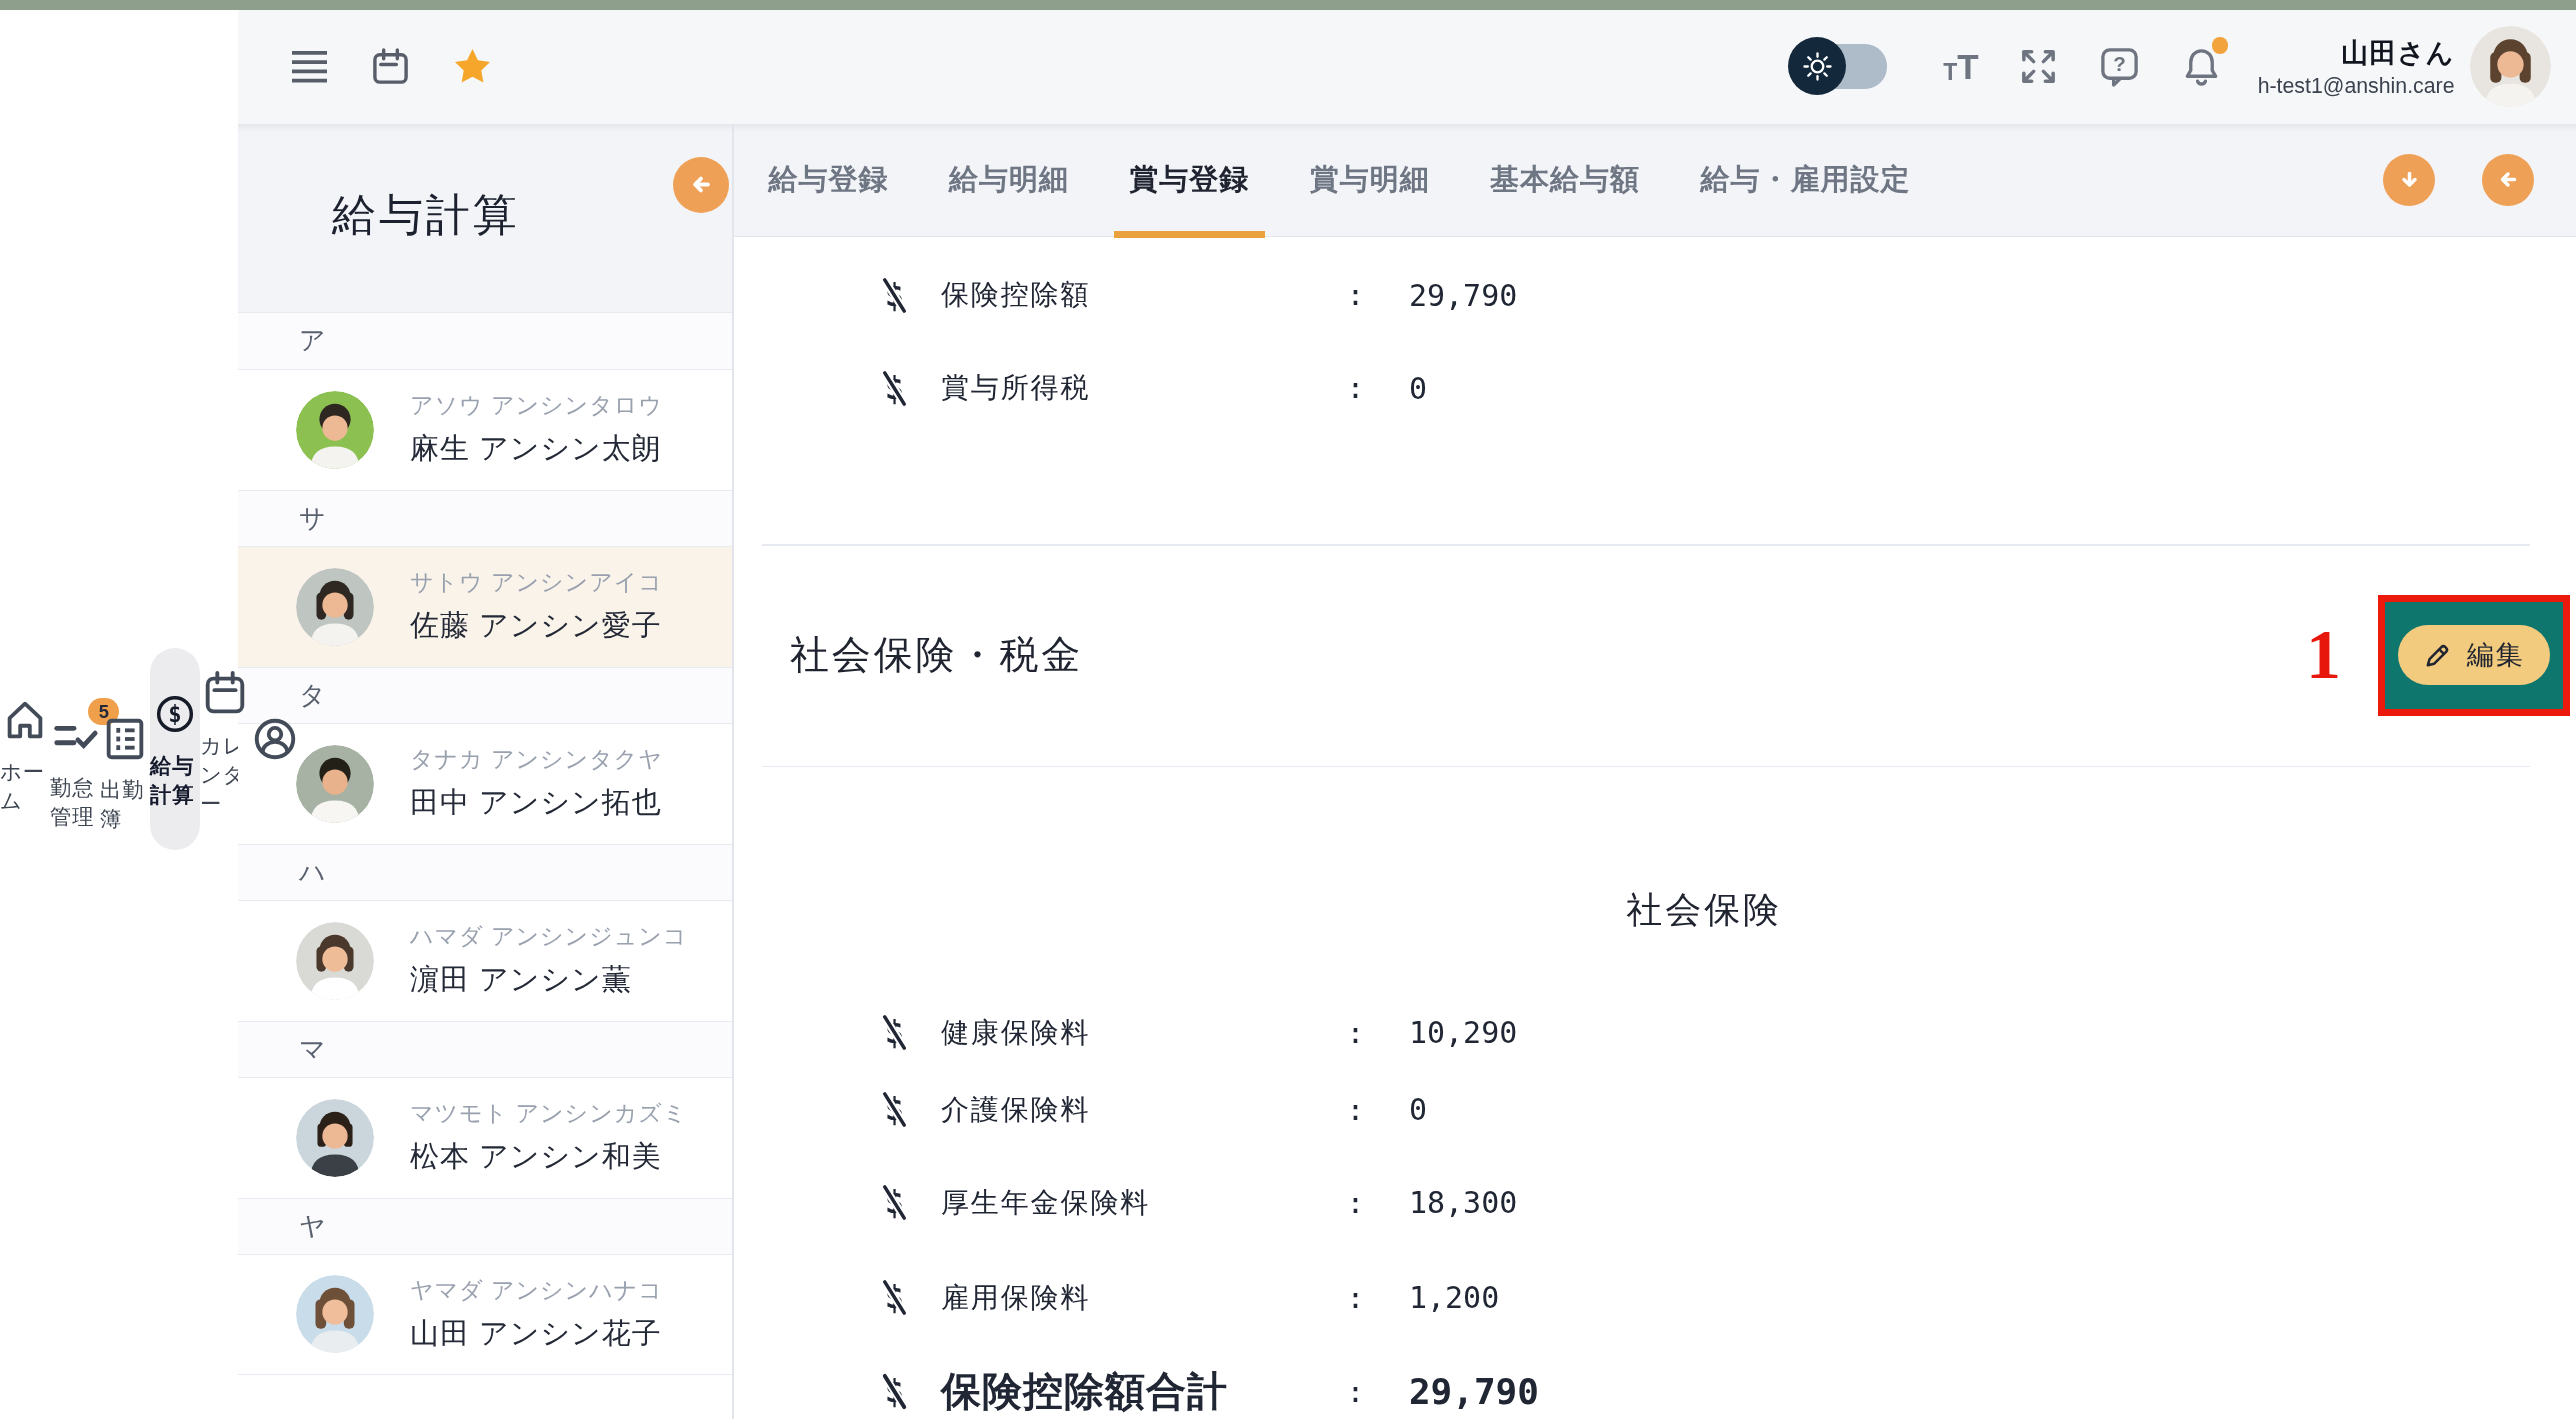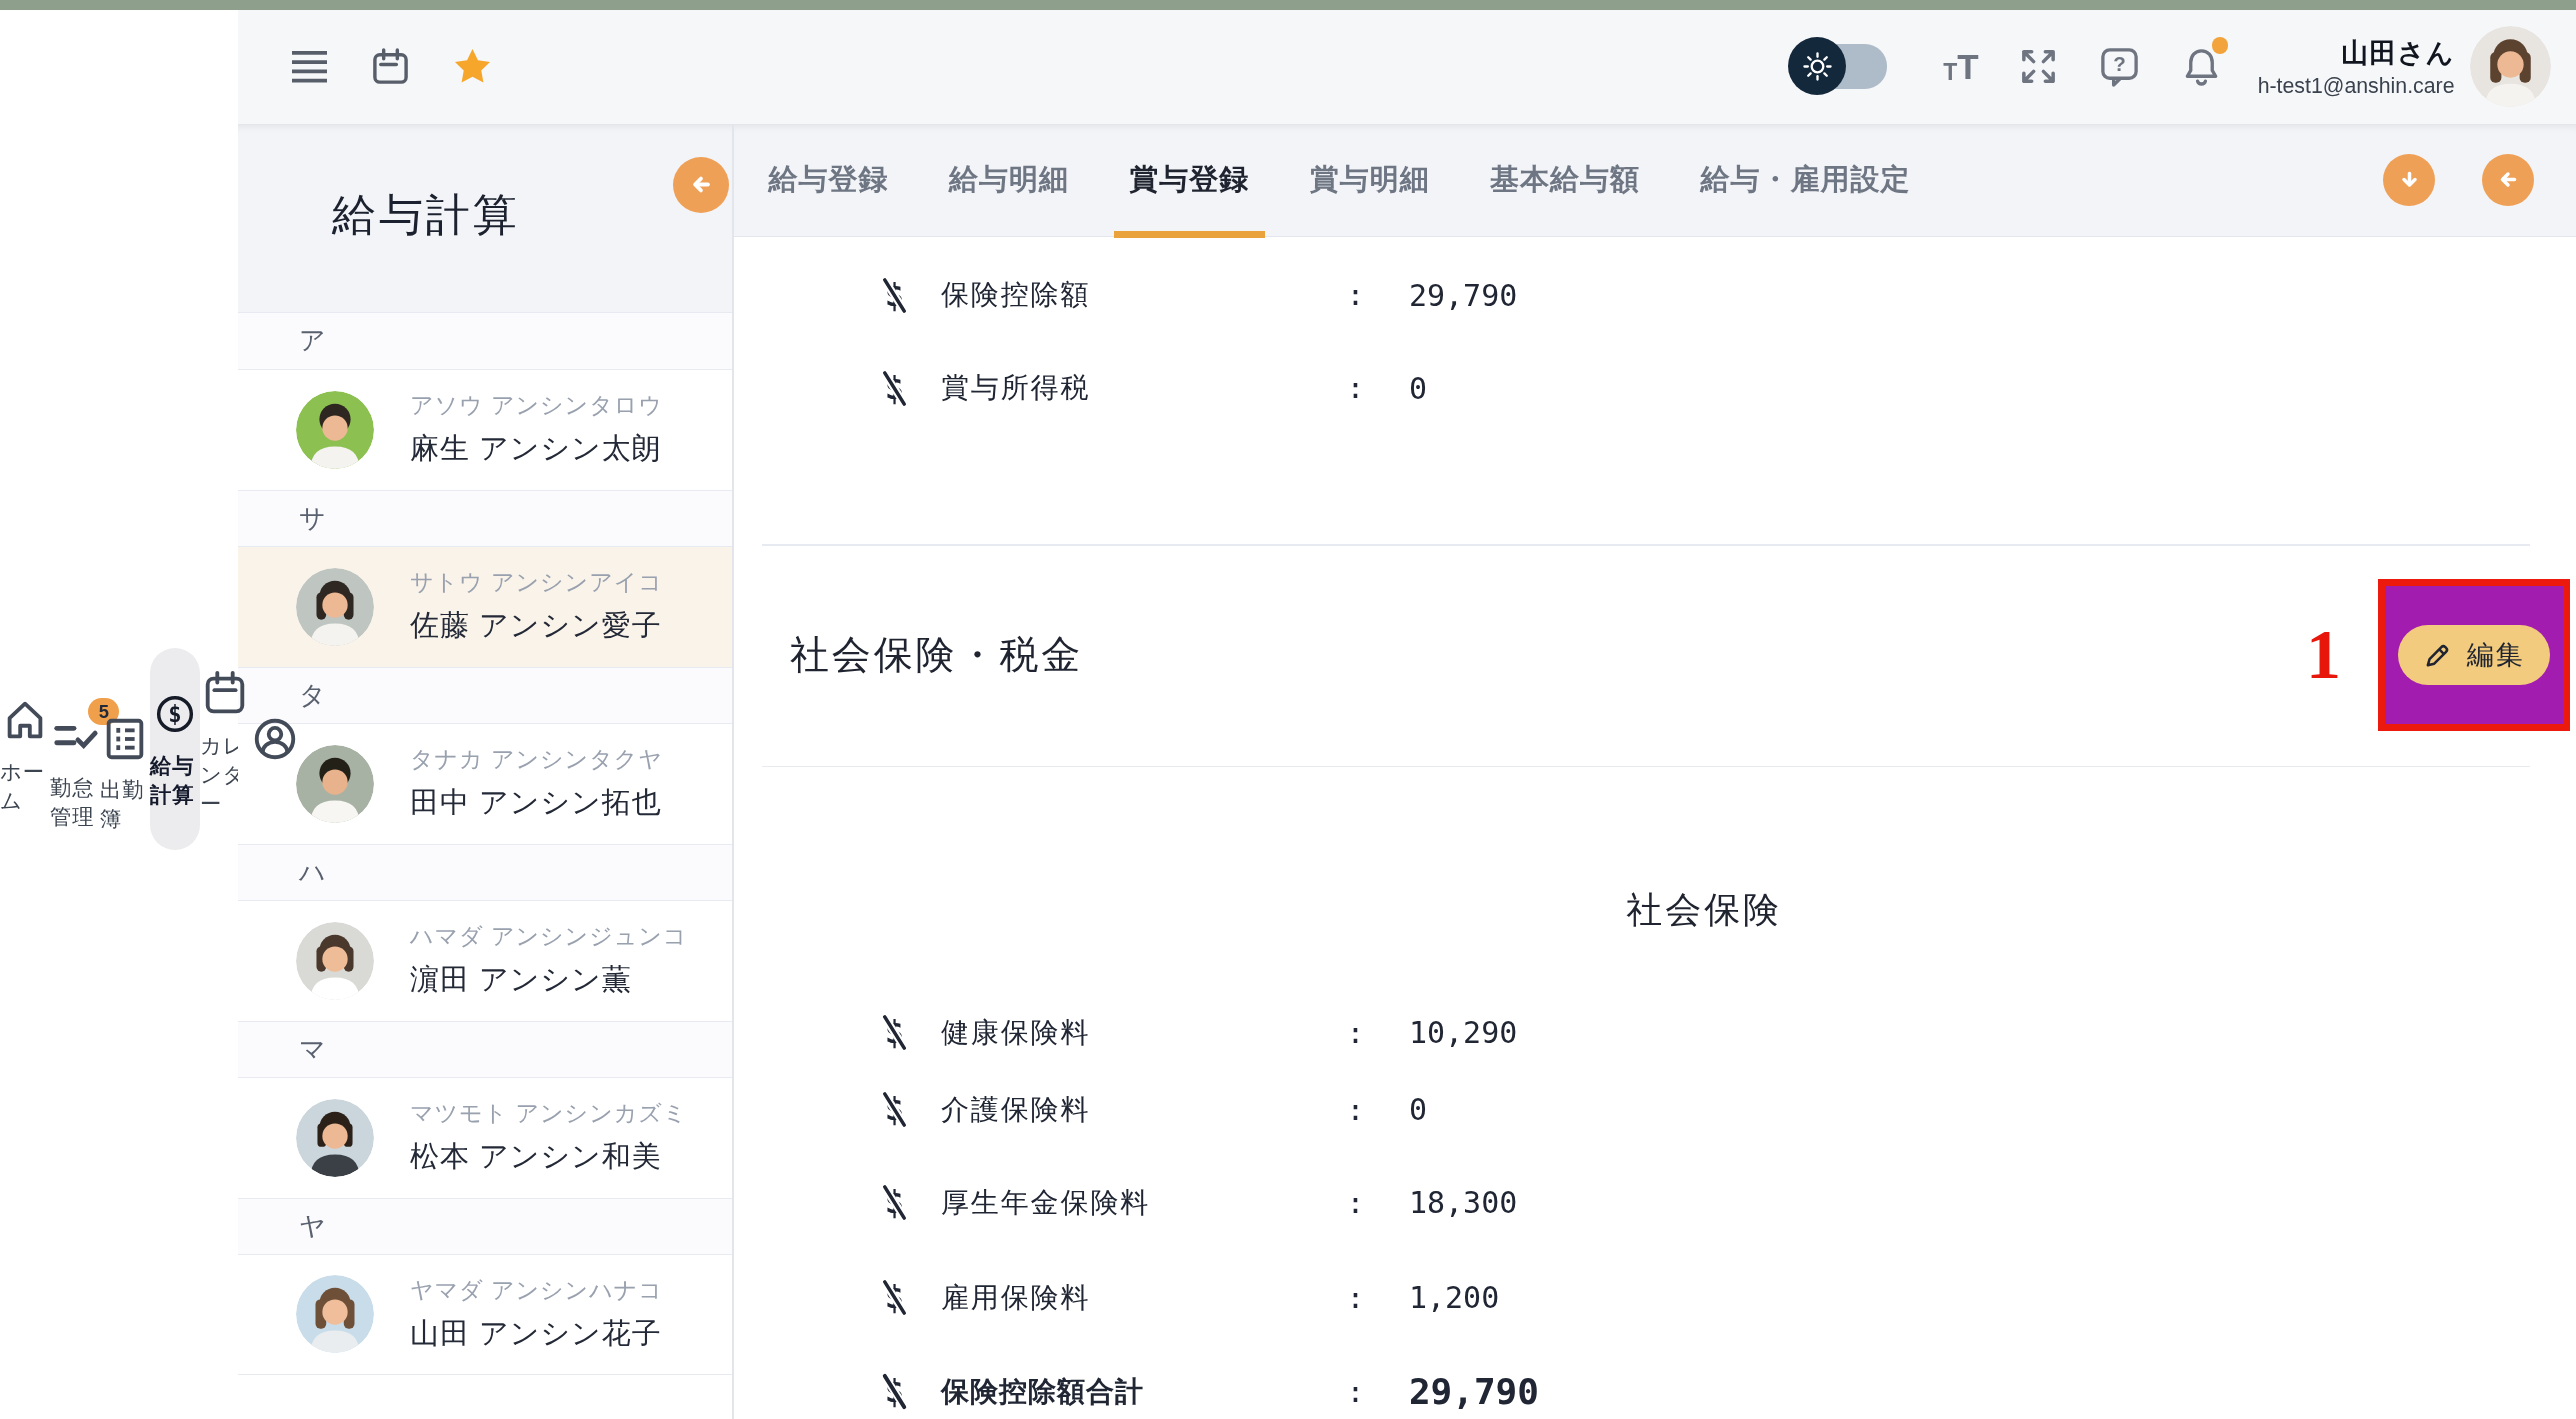--- a/index.html
+++ b/index.html
@@ -79,30 +79,30 @@
   .tab-actions { margin-left:auto; display:flex; align-items:center; gap:47px; padding-right:42px; }
   .tab-actions .circle-btn { width:52px; height:52px; }
 
   .content { flex:1; background:#fff; padding:0 46px 0 56px; overflow:hidden; }
   .mrow { display:flex; align-items:center; height:47px; margin-left:85px; }
   .micon { width:39px; height:39px; flex:none; }
   .micon svg { width:39px; height:39px; display:block; }
   .mlabel { margin-left:27px; width:392px; font-size:28px; color:#202633; font-weight:500; letter-spacing:1.9px; }
   .mcolon { font-family:"DejaVu Sans Mono",monospace; font-size:29px; color:#202633; width:45px; text-align:center; }
   .mval { font-family:"DejaVu Sans Mono",monospace; font-size:30px; color:#202633; margin-left:31px; }
-  .mrow.em .mlabel { font-weight:700; font-size:28px; letter-spacing:1px;font-family:Liberation Mono, monospace; }
+  .mrow.em .mlabel { font-weight:700; font-size:40px; letter-spacing:1px;font-family:Liberation Mono, monospace; }
   .mrow.em .mval { font-weight:700; font-size:36px; }
   .hdiv { height:1.9px; background:#E7EAF0; margin-left:-28px; }
 
   .secrow { margin-top:34px; height:151px; display:flex; align-items:center; }
   .sec-title { margin:0; font-size:39px; font-weight:500; color:#1F2430; letter-spacing:2.9px; }
   .anno { margin-left:auto; margin-right:-40px; display:flex; align-items:center; }
   .anno-num { font-family:"Liberation Serif","DejaVu Serif",serif; font-size:70px; font-weight:700; color:#E8170B;
     margin-right:37px; line-height:1; }
-  .redbox { width:192px; height:152px; border:7.8px solid #EB1A0C; background:#a21caf; display:flex; align-items:center; justify-content:center; }
+  .redbox { width:192px; height:121px; border:7.8px solid #EB1A0C; background:#0f766e; display:flex; align-items:center; justify-content:center; }
   .edit-btn { width:152px; height:60px; border-radius:30px; background:#F2CB7E; border:none; display:flex; align-items:center;
     justify-content:center; gap:14.5px; font-size:27px; font-weight:500; color:#1F2430; cursor:pointer;
     font-family:inherit; letter-spacing:1.9px; }
 
   .cube-head { margin-top:119px; margin-left:69px; height:47px; display:flex; align-items:center;flex-direction:column; }
   .cube-head svg { width:45px; height:45px; display:block; }
   .cube-title { margin:0 0 0 19.4px; font-size:36px; font-weight:500; color:#1F2430; letter-spacing:2.9px; }
 </style>
 </head>
 <body>

